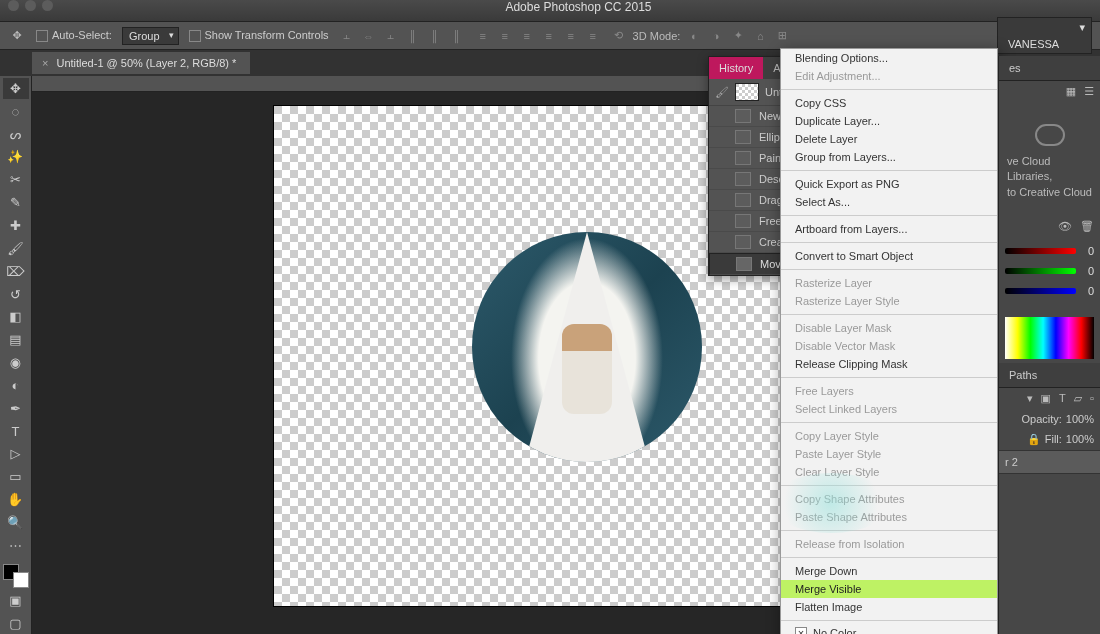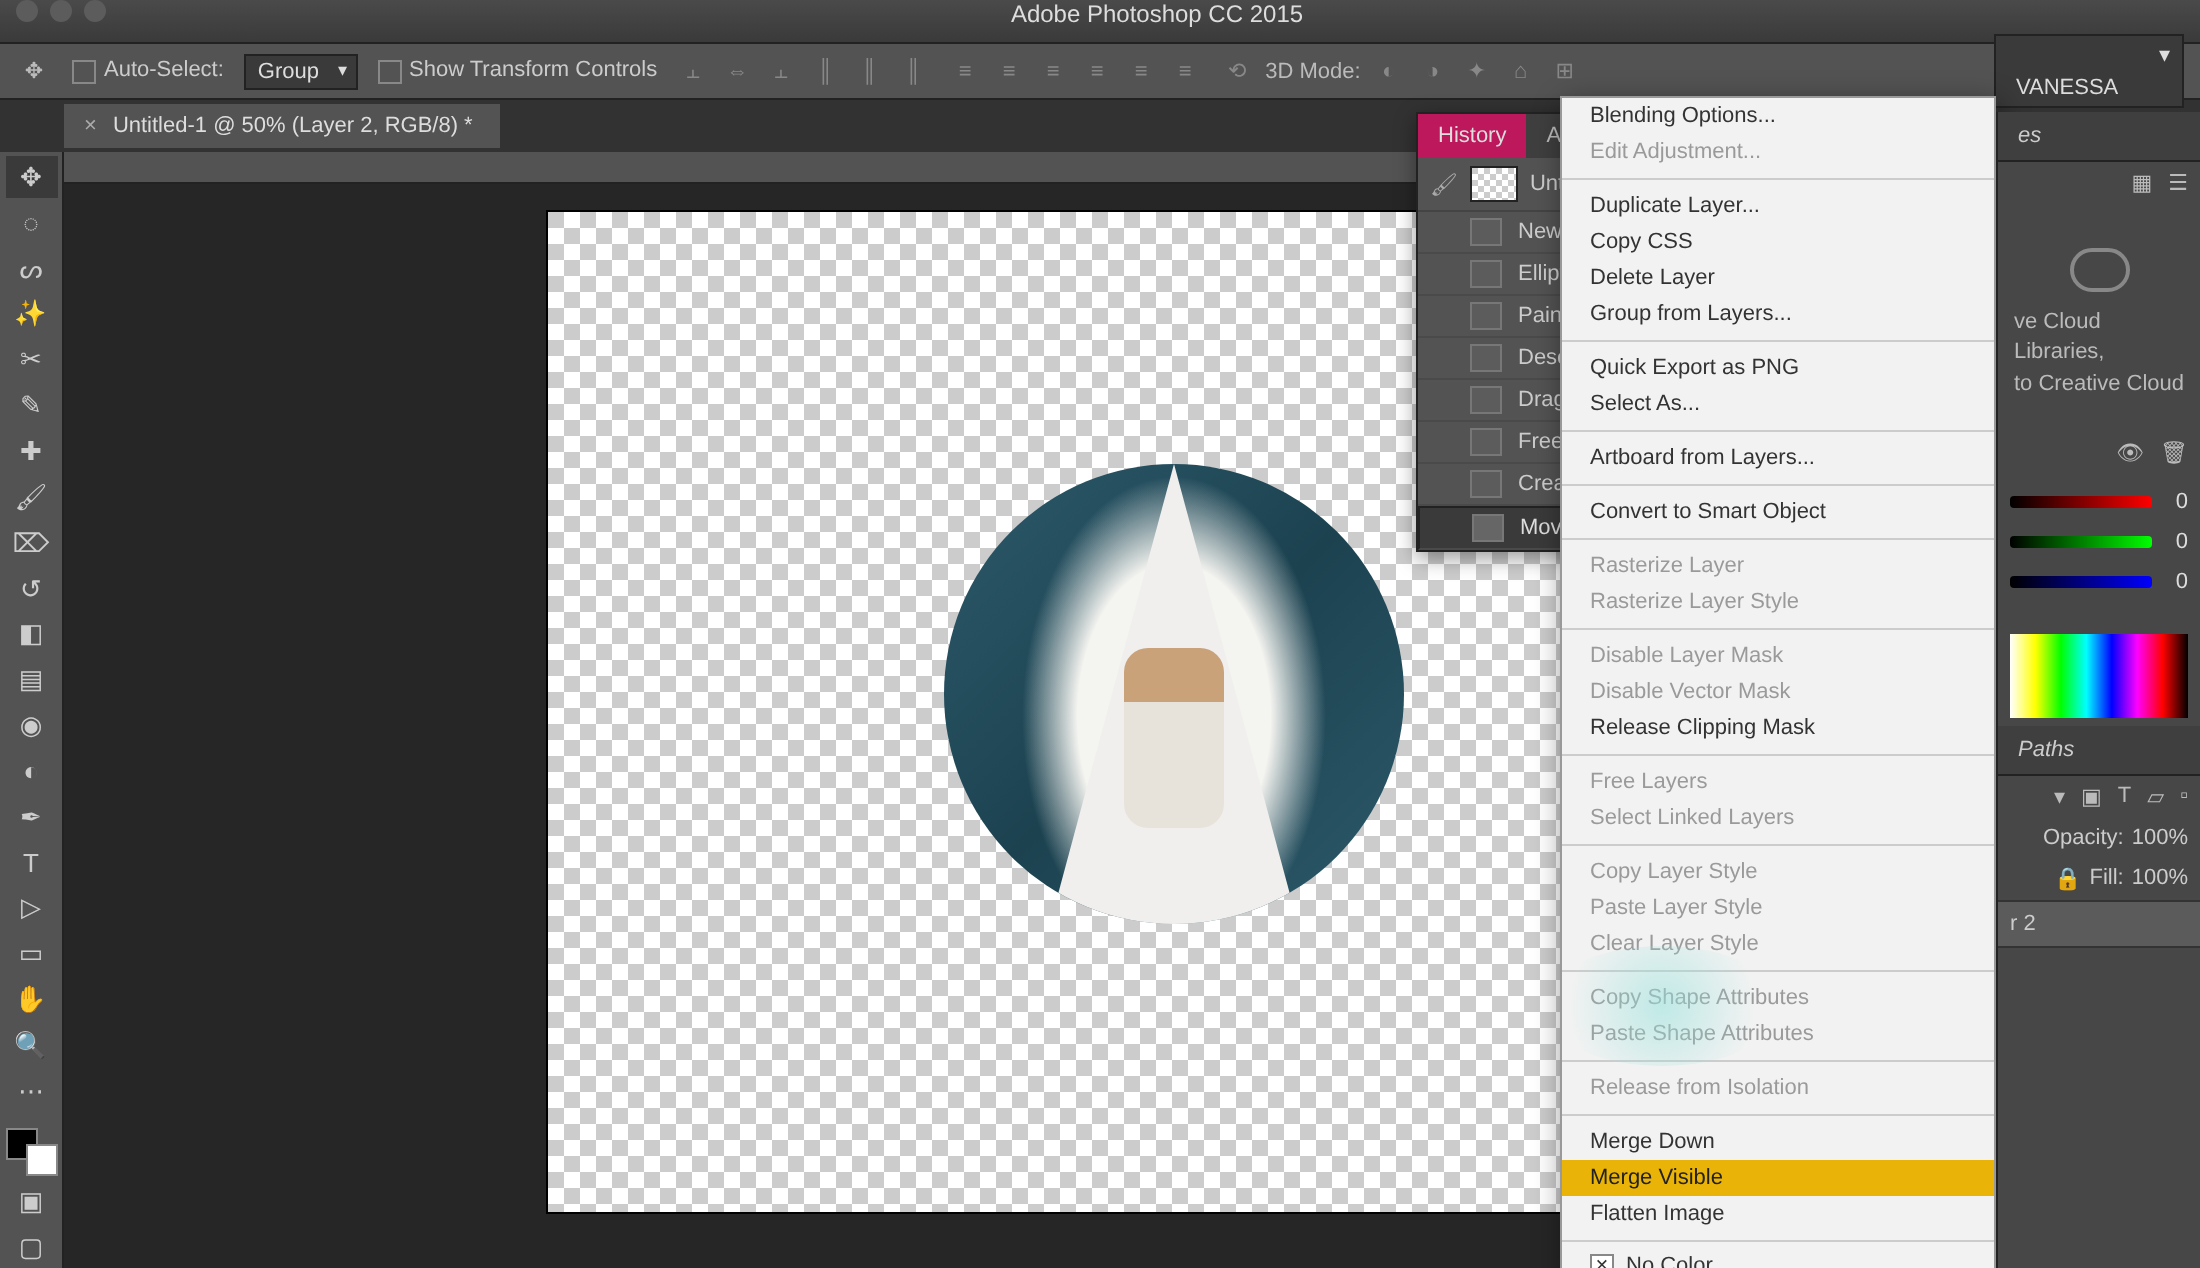--- a/index.html
+++ b/index.html
@@ -52,29 +52,29 @@
   .hist-row { display:flex; align-items:center; padding:3px 6px; gap:8px; border-bottom:1px solid #4a4a4a;}
   .hist-row .hic{ width:16px; height:14px; border:1px solid #777; background:#5c5c5c;}
   .hist-row.sel { background:#3a3a3a;}
   .hist-row.cur .hic{ background:#666;}
 
   
   .ctx { position:absolute; top:48px; left:780px; width:218px; background:#f2f2f2; color:#333; border:1px solid #999; box-shadow:2px 4px 14px rgba(0,0,0,.45); font-size:12px;}
   .ctx .mi { padding:3px 14px; white-space:nowrap;}
   .ctx .mi.dis { color:#9a9a9a;}
   .ctx .sep { height:1px; background:#ccc; margin:4px 0;}
-  .ctx .mi.hl { background:#eab308; color:#222;}
+  .ctx .mi.hl { background:#bef264; color:#222;}
   .ctx .highlight-ring { position:absolute; left:-10px; top:424px; width:120px; height:60px; border-radius:50%;
      background:radial-gradient(circle, rgba(150,226,220,.55) 0%, rgba(150,226,220,0) 70%); pointer-events:none;}
   .color-row{ display:flex; align-items:center; gap:6px; padding:2px 14px;}
   .csw{ width:12px; height:12px; border:1px solid #888;}
 
   
   .rightdock { position:absolute; right:0; top:56px; bottom:0; width:102px; background:#474747; border-left:1px solid #222; color:#ccc;}
-  .rightdock .rdtab { padding:6px 10px; background:#3f3f3f; border-bottom:1px solid #222;font-style:italic;}
+  .rightdock .rdtab { padding:6px 10px; background:#3f3f3f; border-bottom:1px solid #222;}
   .rightdock .lib { padding:16px 8px; text-align:left; color:#bbb; font-size:10px; line-height:1.4;}
   .rightdock .cloud { width:30px; height:22px; margin:6px auto 8px; border:2px solid #888; border-radius:12px; position:relative;}
   .rightdock .sliders { padding:8px 6px;}
   .rightdock .sl { display:flex; align-items:center; gap:4px; margin-bottom:8px;}
   .rightdock .sl .bar { flex:1; height:6px; border-radius:2px;}
   .rightdock .sl .val { width:14px; text-align:right; color:#ddd;}
   .rightdock .gradbox { height:42px; background:linear-gradient(90deg, #fff,#ff0,#0f0,#0ff,#00f,#f0f,#f00,#000); margin:4px 6px;}
   .rightdock .opfill { padding:4px 6px; display:flex; justify-content:flex-end; gap:4px; font-size:10px; color:#ccc;}
   .rightdock .layerrow{ padding:5px 6px; background:#5b5b5b; border-top:1px solid #333; border-bottom:1px solid #333;}
   .rightdock .iconsrow{ display:flex; gap:8px; padding:4px 6px; justify-content:flex-end; color:#bbb;}
@@ -225,22 +225,22 @@
         <span>Move</span>
       </div>
     </div>
 </div>
 
 <div class="ctx">
   <div id="ctx-items">
       <div class="mi">Blending Options...</div>
       <div class="mi dis">Edit Adjustment...</div>
       <div class="sep"></div>
+      <div class="mi">Copy CSS</div>
       <div class="mi">Duplicate Layer...</div>
-      <div class="mi">Copy CSS</div>
       <div class="mi">Delete Layer</div>
       <div class="mi">Group from Layers...</div>
       <div class="sep"></div>
       <div class="mi">Quick Export as PNG</div>
       <div class="mi">Select As...</div>
       <div class="sep"></div>
       <div class="mi">Artboard from Layers...</div>
       <div class="sep"></div>
       <div class="mi">Convert to Smart Object</div>
       <div class="sep"></div>

